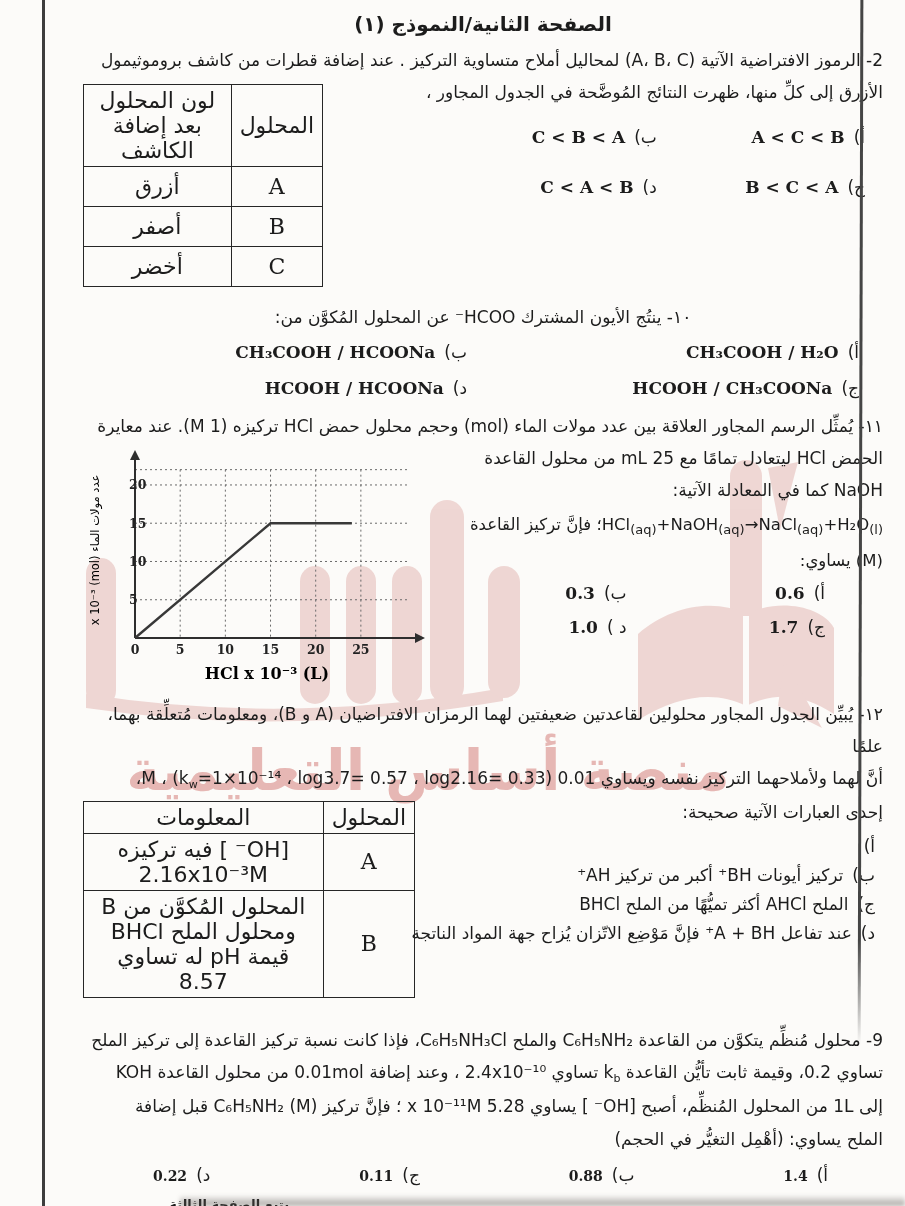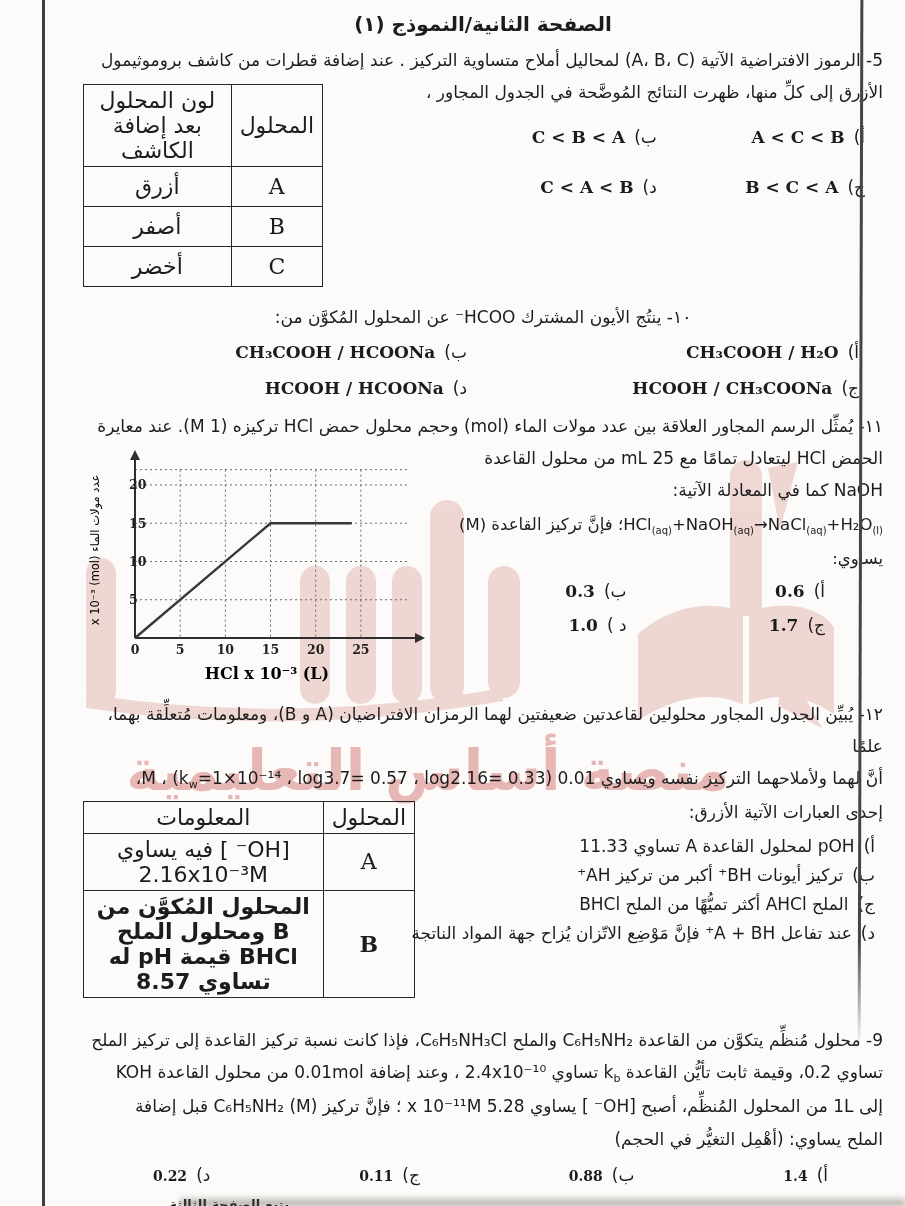--- a/index.html
+++ b/index.html
@@ -38,31 +38,31 @@
   .q9-table th { height: 72px; }
   .q9-table td { height: 40px; }
   .q9-table .w-sol { width: 84px; }
 
   
   .q10-opts { display: grid; grid-template-columns: 49% 51%; row-gap: 16px; margin-top: 8px; }
   .q10-opts .opt { padding-right: 24px; }
 
   
   .q11-eq { font-size: 16.5px; line-height: 2; margin: 2px 0 6px; }
-  .q11-eq sub { font-size: 10px; }
+  .q11-eq sub { font-size: 13px; }
   .q11-opts { display: grid; grid-template-columns: 45% 55%; row-gap: 14px; margin-top: 4px; }
   .q11-opts .opt { padding-right: 58px; }
   .chart-wrap { width: 347px; margin-top: 4px; }
 
   
   .q12-table { width: 332px; margin-top: 4px; }
   .q12-table th { height: 30px; }
   .q12-table .w-sol { width: 70px; }
   .q12-table .row-a td { height: 44px; }
-  .q12-table .row-b td { height: 76px; font-weight: bold; }
+  .q12-table .row-b td { height: 76px; }
   .q12-opts .opt { margin-top: 9px; white-space: nowrap; padding-right: 8px; }
   .q12-intro { font-size: 17px; line-height: 1.8; }
   sub { font-size: 11px; }
 
   
   .q13-opts { display: flex; justify-content: space-between; padding-right: 55px; padding-left: 70px; margin-top: 10px; }
   .q13-opts .opt-text { font-size: 14px; }
 
   .footer { font-weight: bold; text-align: left; padding-left: 62px; font-size: 13px; margin-top: 12px; }
 
@@ -98,21 +98,21 @@
 
   <div class="scan-border-left"></div>
   <div class="scan-border-right"></div>
   <div class="bottom-smudge"></div>
 
   <div class="content">
 
     <div class="title">الصفحة الثانية/النموذج (١)</div>
 
     <section class="q" id="q9">
-      <div class="pline">5- الرموز الافتراضية الآتية (A، B، C) لمحاليل أملاح متساوية التركيز . عند إضافة قطرات من كاشف بروموثيمول</div>
+      <div class="pline">2- الرموز الافتراضية الآتية (A، B، C) لمحاليل أملاح متساوية التركيز . عند إضافة قطرات من كاشف بروموثيمول</div>
       <div class="row">
         <div class="grow">
           <div class="pline">الأزرق إلى كلِّ منها، ظهرت النتائج المُوضَّحة في الجدول المجاور ،</div>
           <div class="q9-opts">
             <div class="opt">
                 <span class="letter">أ)</span>
                 <span class="opt-text ltr">A &lt; C &lt; B</span>
               </div>
             <div class="opt">
                 <span class="letter">ب)</span>
@@ -234,24 +234,23 @@
           </svg>
         </div>
       </div>
     </section>
 
     <section class="q" id="q12">
       <div class="pline">١٢- يُبيِّن الجدول المجاور محلولين لقاعدتين ضعيفتين لهما الرمزان الافتراضيان (A و B)، ومعلومات مُتعلِّقة بهما، علمًا</div>
       <div class="pline">أنَّ لهما ولأملاحهما التركيز نفسه ويساوي 0.01 M ، (k<sub>w</sub>=1×10⁻¹⁴ ، log3.7= 0.57 ، log2.16= 0.33)،</div>
       <div class="row">
         <div class="grow q12-opts">
-          <div class="q12-intro">إحدى العبارات الآتية الأزرق:</div>
+          <div class="q12-intro">إحدى العبارات الآتية صحيحة:</div>
           <div class="opt">
               <span class="letter">أ)</span>
-              <span>pOH لمحلول القاعدة A تساوي 11.33</span>
             </div>
           <div class="opt">
               <span class="letter">ب)</span>
               <span>تركيز أيونات BH⁺ أكبر من تركيز AH⁺</span>
             </div>
           <div class="opt">
               <span class="letter">ج)</span>
               <span>الملح AHCl أكثر تميُّهًا من الملح BHCl</span>
             </div>
           <div class="opt">
@@ -261,21 +260,21 @@
         </div>
         <div>
           <table class="q-table q12-table">
             <tbody>
                 <tr>
               <th class="w-sol">المحلول</th>
               <th>المعلومات</th>
             </tr>
             <tr class="row-a">
               <td class="serif">A</td>
-              <td>[OH⁻ ] فيه يساوي 2.16x10⁻³M</td>
+              <td>[OH⁻ ] فيه تركيزه 2.16x10⁻³M</td>
             </tr>
             <tr class="row-b">
               <td class="serif">B</td>
               <td>المحلول المُكوَّن من B ومحلول الملح BHCl قيمة pH له تساوي 8.57</td>
             </tr>
           </tbody>
             </table>
         </div>
       </div>
     </section>

